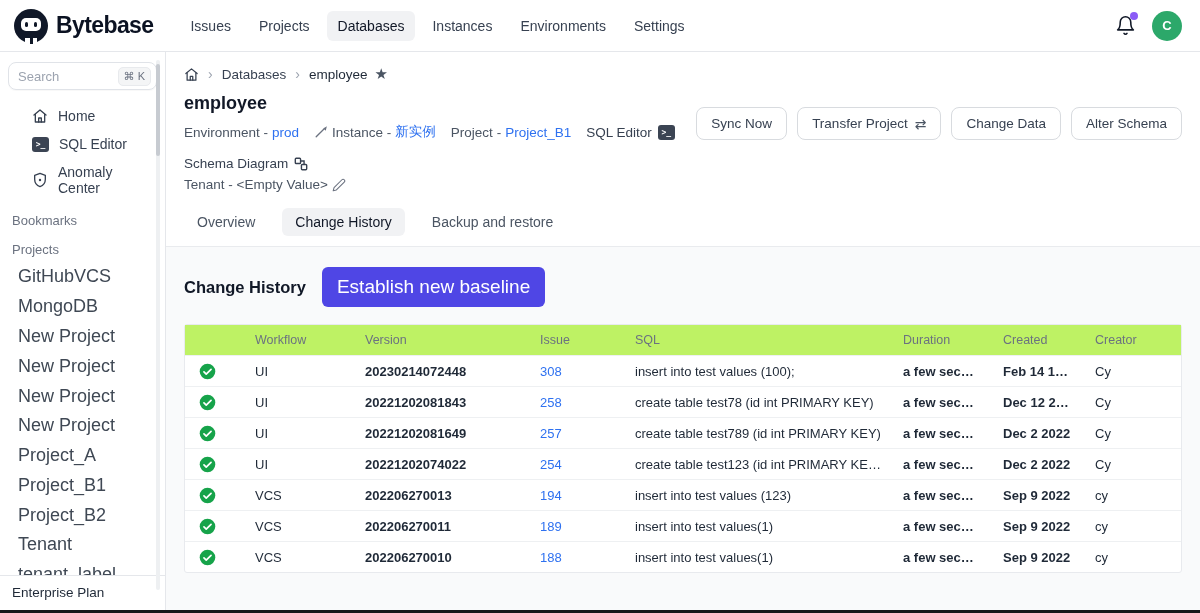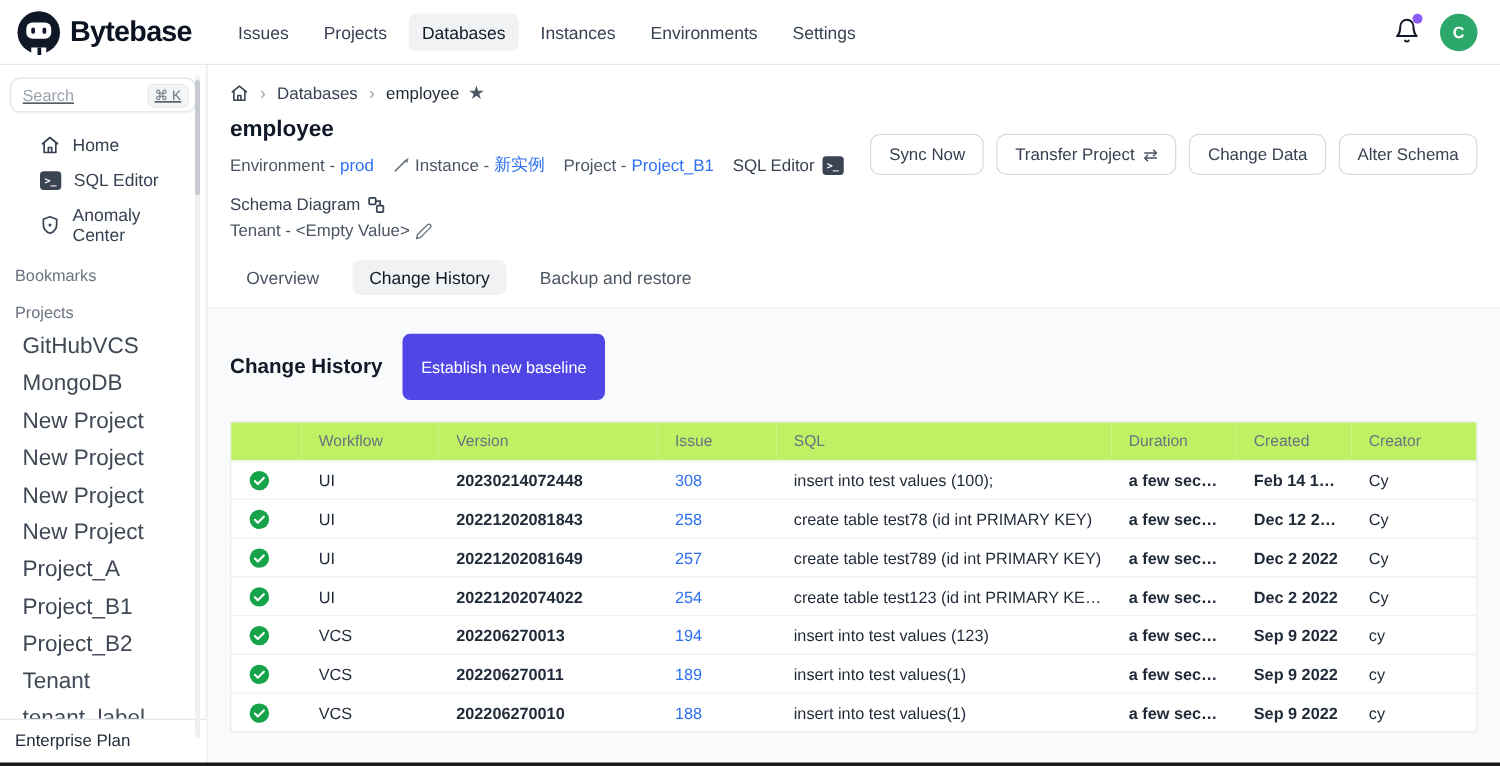--- a/index.html
+++ b/index.html
@@ -65,21 +65,20 @@
   
   .sidebar {
     width: 166px; flex-shrink: 0; border-right: 1px solid #e5e7eb;
     position: relative; background: #fff;
   }
   .search-box {
     margin: 10px 8px 12px 8px; height: 28px;
     border: 1px solid #e0e3e8; border-radius: 8px;
     display: flex; align-items: center; padding: 0 5px 0 9px;
     box-shadow: 0 1px 1px rgba(0,0,0,0.03);
-    text-decoration: underline;
   }
   .search-box input {
     border: none; outline: none; width: 88px; font-size: 13px;
     font-family: "Liberation Sans", sans-serif; color: #374151; background: transparent;
   }
   .search-box input::placeholder { color: #9ca3af; }
   .kbd {
     margin-left: auto; font-size: 11px; color: #6b7280;
     background: #f4f5f6; border: 1px solid #e8eaed; border-radius: 5px;
     padding: 2px 5px; white-space: nowrap;
@@ -154,22 +153,22 @@
   .tab.active { background: #f1f2f4; color: #111827; font-weight: 500; }
 
   .tab-content {
     margin: 0 -18px; padding: 20px 18px 0 18px;
     background: #f9fafb; height: 376px;
   }
   .section-head { display: flex; align-items: center; gap: 16px; }
   .section-title { font-size: 16.5px; font-weight: 700; color: #111827; }
   .primary-btn {
     background: var(--accent, #4f46e5); color: #fff; border: none;
-    font-size: 13px; font-weight: 500; font-family: "Liberation Sans", sans-serif;
-    padding: 19px 15px; border-radius: 6px; cursor: pointer;
+    font-size: 19px; font-weight: 500; font-family: "Liberation Sans", sans-serif;
+    padding: 9px 15px; border-radius: 6px; cursor: pointer;
   }
 
   .table-wrap {
     margin-top: 17px; background: #fff;
     border: 1px solid #e8eaee; border-radius: 3px;
   }
   table { width: 100%; border-collapse: collapse; table-layout: fixed; }
   th {
     background: #bef264; color: #6b7280; font-size: 12.5px; font-weight: 400;
     text-align: left; padding: 8px 8px 8px 14px;

